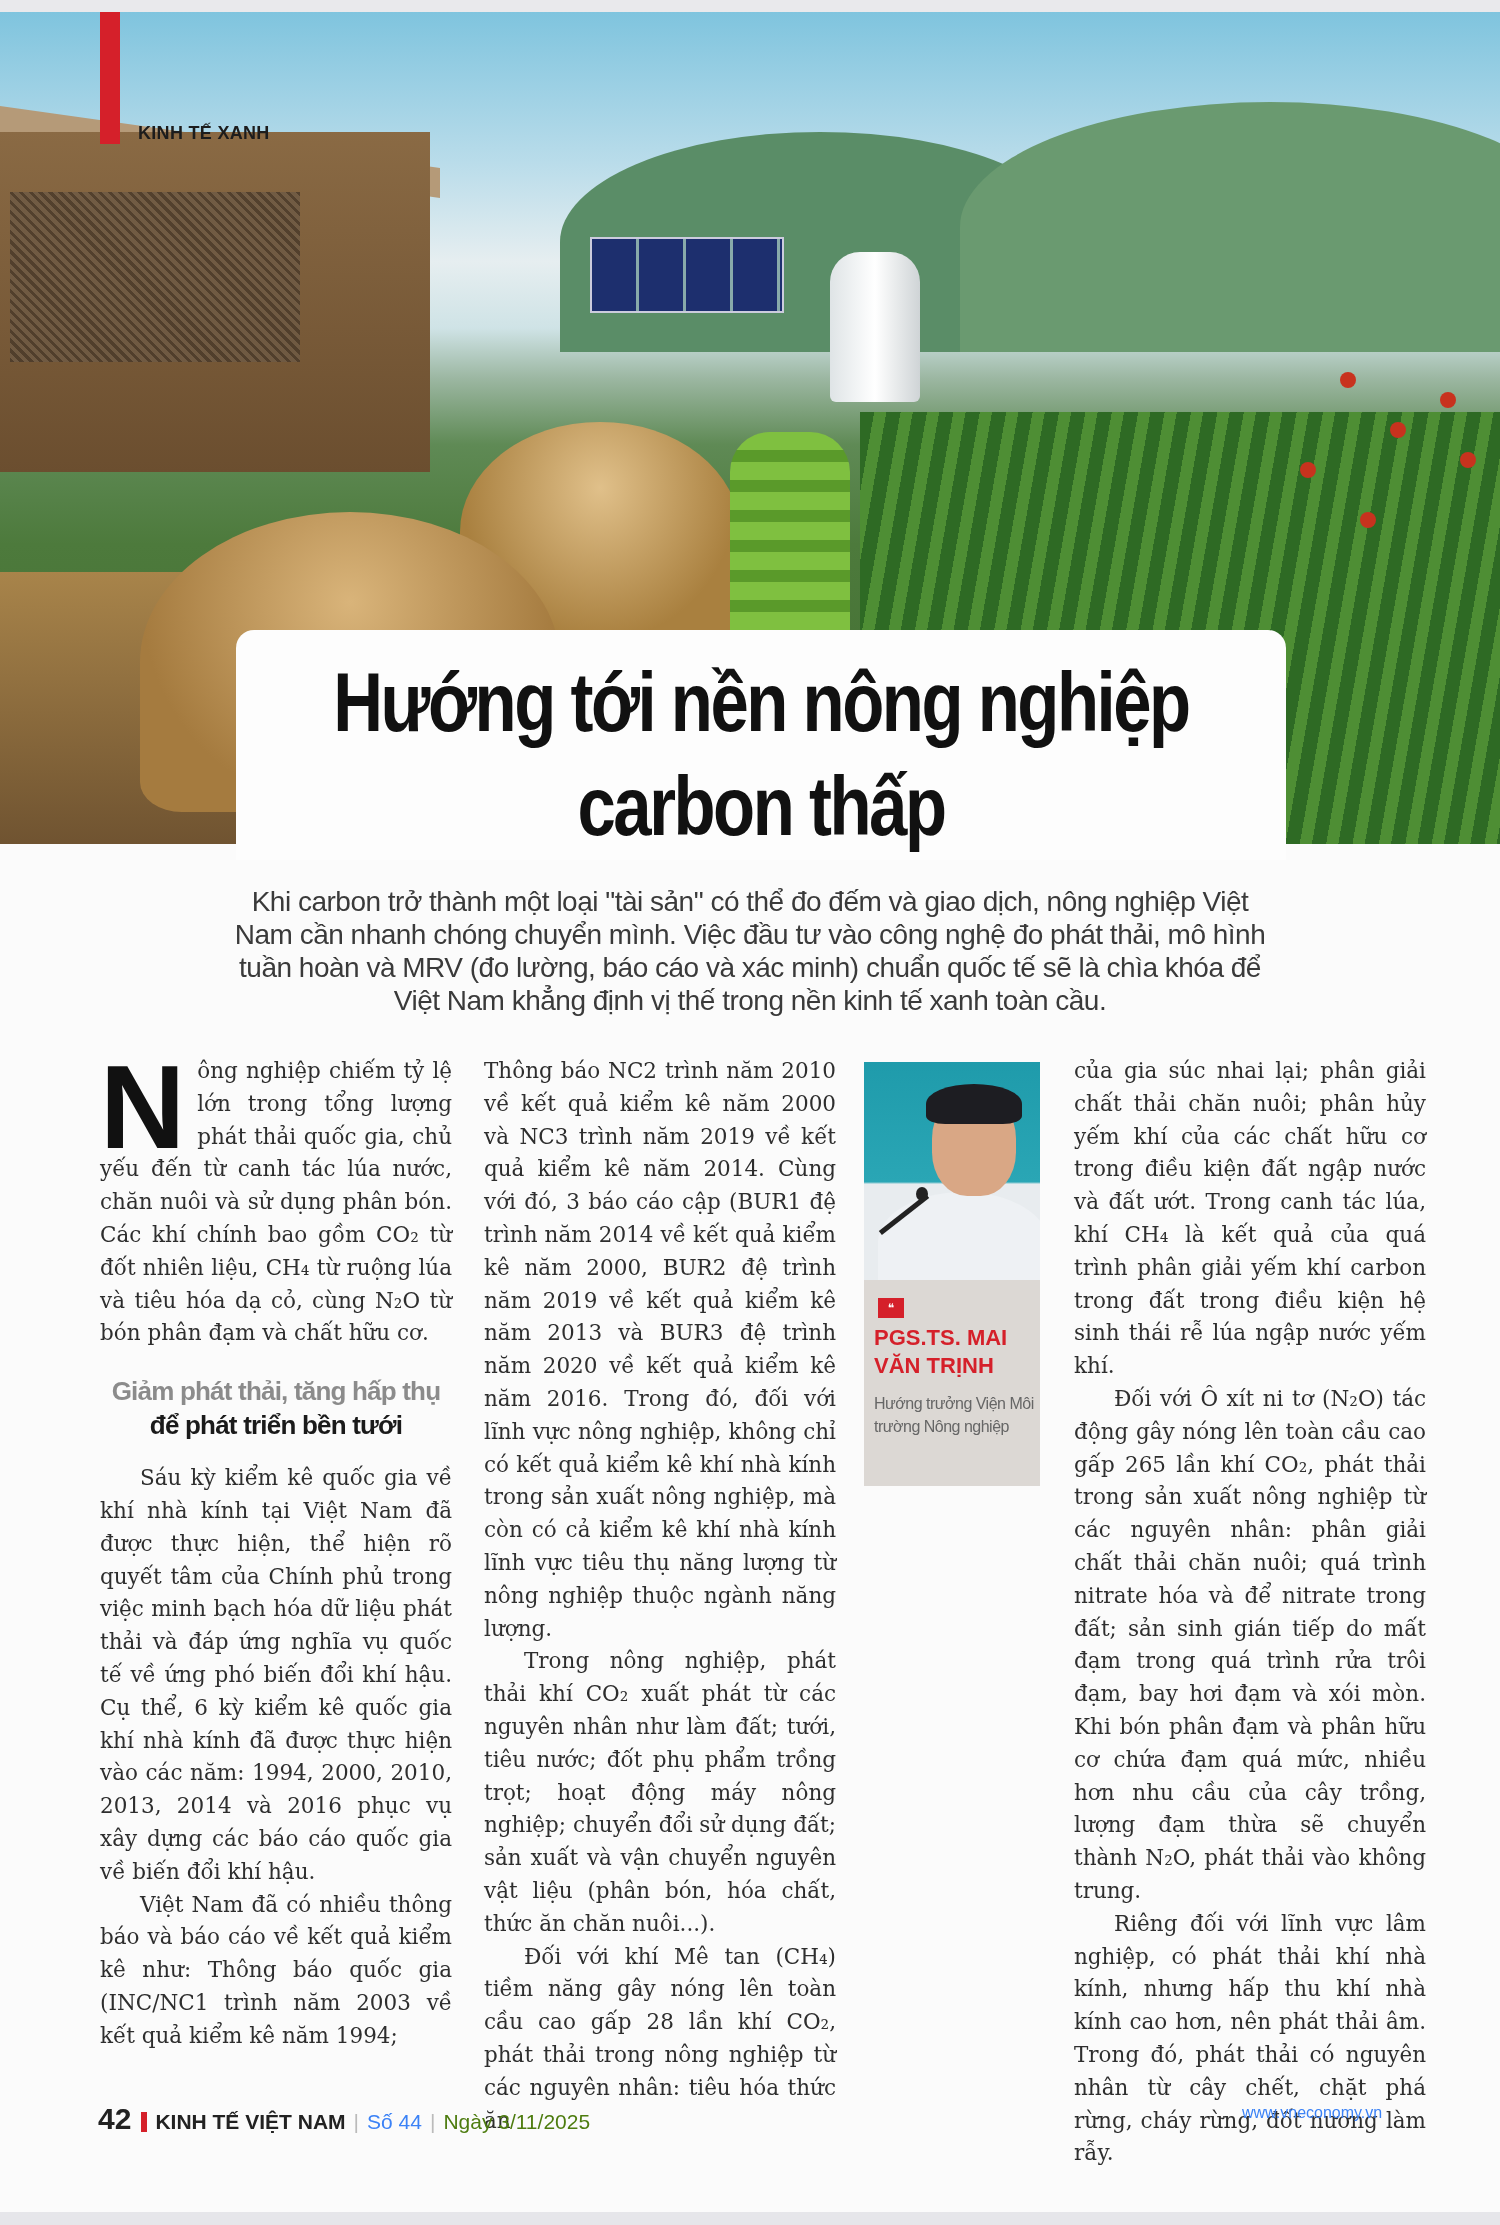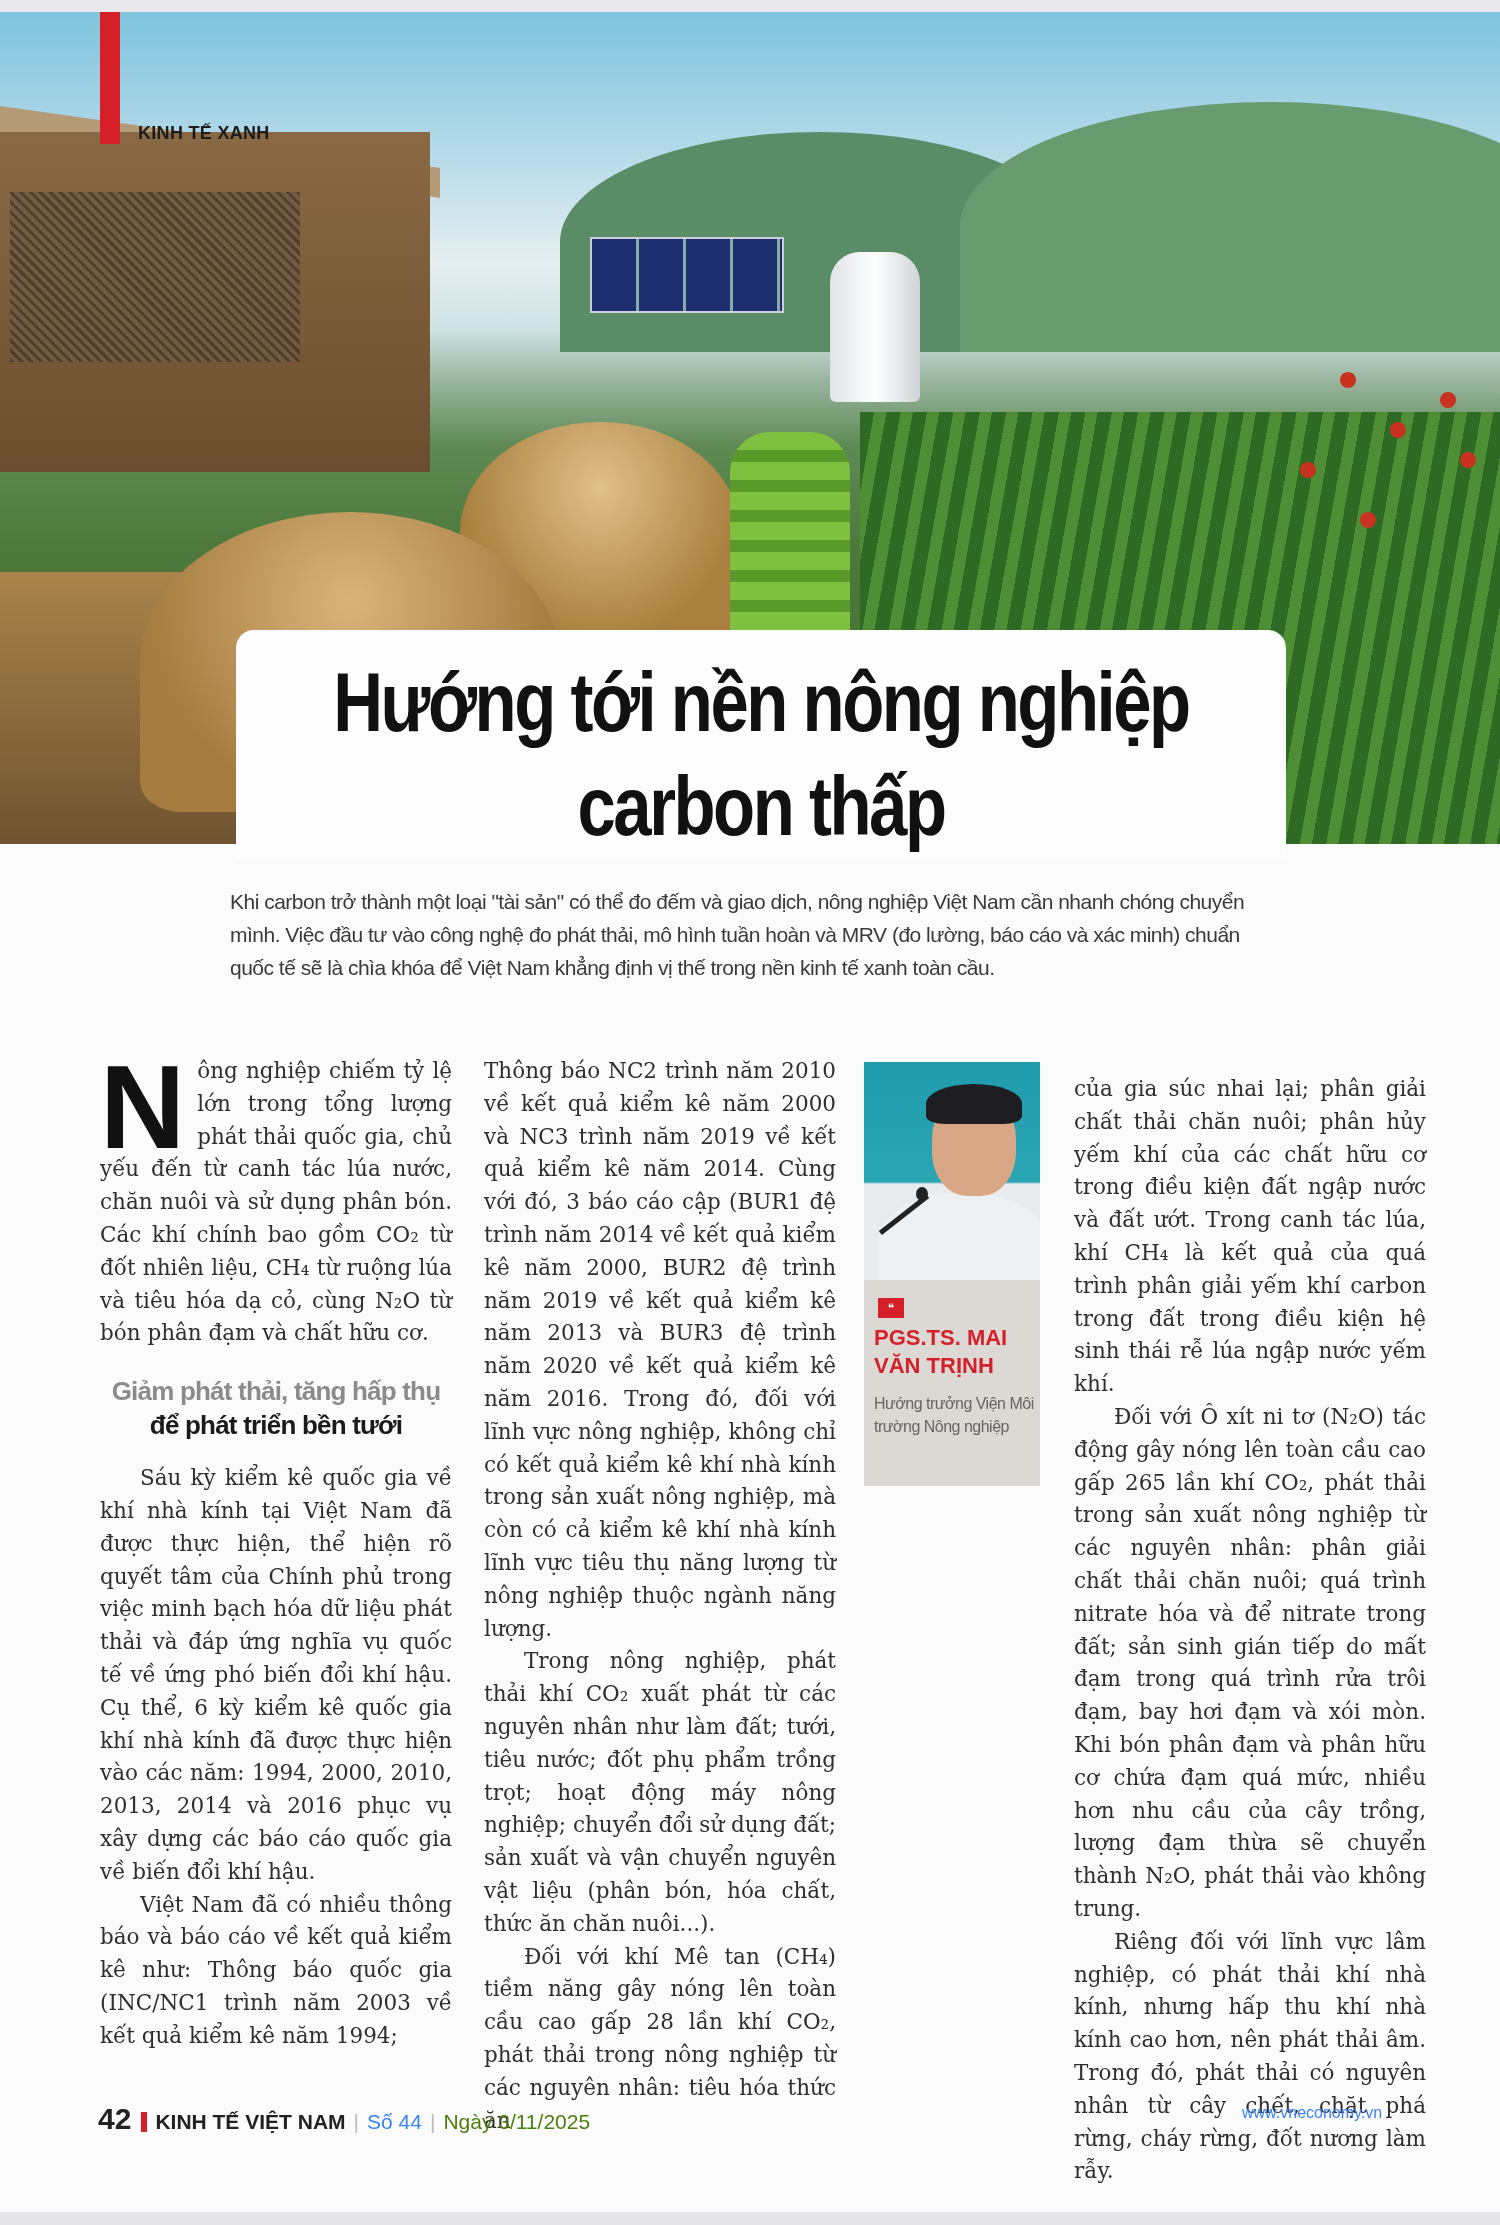--- a/index.html
+++ b/index.html
@@ -16,25 +16,25 @@
   .ground{position:absolute;left:0;top:560px;width:600px;height:280px;background:linear-gradient(180deg,#a8844a,#6e5230);}
   .lettuce{position:absolute;left:730px;top:420px;width:120px;height:420px;background:repeating-linear-gradient(180deg,#7fc040 0 18px,#5a9a2a 18px 30px);border-radius:40px 40px 0 0;}
   .crops{position:absolute;left:860px;top:400px;width:640px;height:440px;background:repeating-linear-gradient(100deg,#2e6a24 0 14px,#4e8e34 14px 26px);}
   .solar{position:absolute;left:590px;top:225px;width:190px;height:72px;background:repeating-linear-gradient(90deg,#1d2f6e 0 44px,#8aa 44px 47px);border:2px solid #ccd;}
   .tank{position:absolute;left:830px;top:240px;width:90px;height:150px;background:linear-gradient(90deg,#dfe4e6,#ffffff,#cfd4d6);border-radius:30px 30px 6px 6px;}
   .tomato{position:absolute;width:16px;height:16px;border-radius:50%;background:#c8321e;}
   .section-bar{position:absolute;left:100px;top:12px;width:20px;height:132px;background:#d5202a;}
   .section-label{position:absolute;left:128px;top:123px;font-family:"Liberation Sans",sans-serif;font-weight:bold;font-size:18px;color:#1c1c1c;letter-spacing:0.3px;margin-left:10px;}
   .title-box{position:absolute;left:236px;top:630px;width:1050px;height:230px;background:#fdfdfd;border-radius:18px 18px 0 0;}
   .title{position:absolute;left:236px;top:650px;width:1050px;text-align:center;font-family:"Liberation Sans",sans-serif;font-weight:bold;font-size:84px;line-height:104px;color:#111;letter-spacing:-3px;transform:scaleX(0.82);transform-origin:center top;}
-  .lead{position:absolute;left:230px;top:885px;width:1040px;font-family:"Liberation Sans",sans-serif;font-size:21px;line-height:33px;color:#3a3a3a;letter-spacing:-0.5px;}
+  .lead{position:absolute;left:230px;top:885px;width:1040px;text-align:center;font-family:"Liberation Sans",sans-serif;font-size:28px;line-height:33px;color:#3a3a3a;letter-spacing:-0.5px;}
   .col{position:absolute;top:1055px;width:352px;font-size:21.5px;line-height:32.8px;text-align:justify;color:#2e2e2e;}
   .col p{margin:0;text-indent:40px;}
   .col p.noindent{text-indent:0;}
-  .c1{left:100px;} .c2{left:484px;} .c4{left:1074px;margin-top:18px;}
+  .c1{left:100px;} .c2{left:484px;} .c4{left:1074px;}
   .dropcap{float:left;font-family:"Liberation Sans",sans-serif;font-weight:bold;font-size:118px;line-height:92px;margin:6px 12px 0 0;color:#111;}
   .subhead{text-align:center;font-family:"Liberation Sans",sans-serif;font-weight:bold;font-size:26px;line-height:34px;margin:24px 0 20px 0;letter-spacing:-0.8px;}
   .subhead .g{color:#8b8b8b;display:block;}
   .subhead .k{color:#1a1a1a;display:block;}
   .profile{position:absolute;left:864px;top:1062px;width:176px;height:424px;background:#dcd8d4;}
   .photo{position:absolute;left:0;top:0;width:176px;height:218px;background:linear-gradient(180deg,#1f9bab,#2aa6b5 55%,#e8ecef 56%);overflow:hidden;}
   .head{position:absolute;left:68px;top:30px;width:84px;height:104px;border-radius:45% 45% 42% 42%;background:#d9a785;}
   .hair{position:absolute;left:62px;top:22px;width:96px;height:40px;border-radius:50% 50% 20% 20%;background:#1d1d22;}
   .shirt{position:absolute;left:14px;top:130px;width:170px;height:100px;border-radius:50% 50% 0 0;background:#eef1f4;}
   .mic{position:absolute;left:10px;top:150px;width:60px;height:5px;background:#222;transform:rotate(-38deg);}

